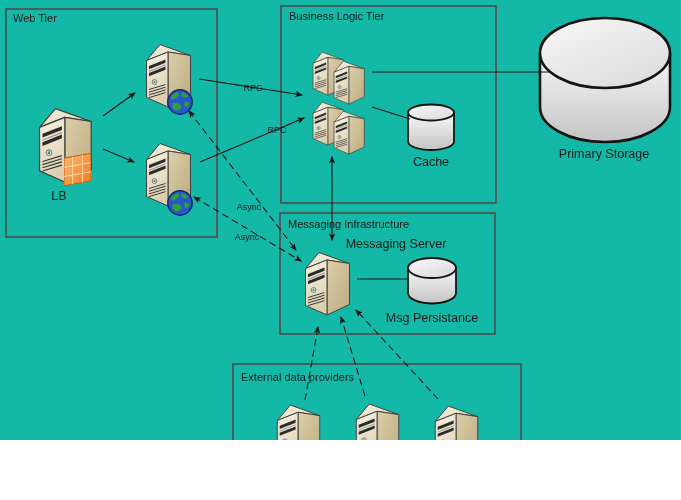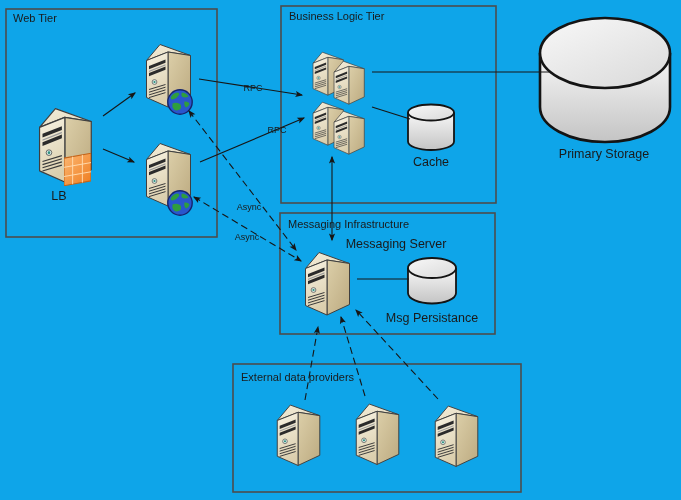--- a/index.html
+++ b/index.html
@@ -1,16 +1,16 @@
 <!DOCTYPE html>
 <html><head>
 <meta charset="utf-8">
 <style>
   html,body{margin:0;padding:0;background:#ffffff;}
-  .stage{position:relative;width:681px;height:500px;background:#0ea5e9;overflow:hidden;
+  .stage{position:relative;width:681px;height:440px;background:#14b8a6;overflow:hidden;
          font-family:"Liberation Sans",sans-serif;}
   svg{position:absolute;left:0;top:0;}
   .box-rect{fill:none;stroke:#4d4d4d;stroke-width:1.6;}
   .box-title{font-family:"Liberation Sans",sans-serif;font-size:11px;fill:#1a1a1a;}
   .node-label{font-family:"Liberation Sans",sans-serif;font-size:12.5px;fill:#1a1a1a;text-anchor:middle;}
   .edge-label{font-family:"Liberation Sans",sans-serif;font-size:9px;fill:#1a1a1a;text-anchor:middle;}
   .edge{fill:none;stroke:#161616;stroke-width:1.1;}
   .edge.dashed{stroke-dasharray:7 4;}
   .cyl{stroke:#141414;}
 </style>

